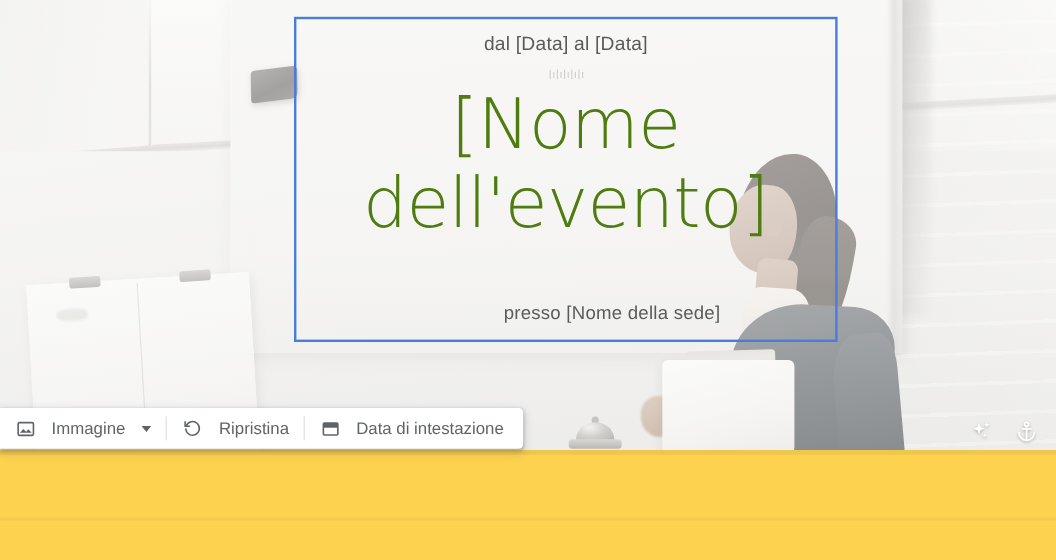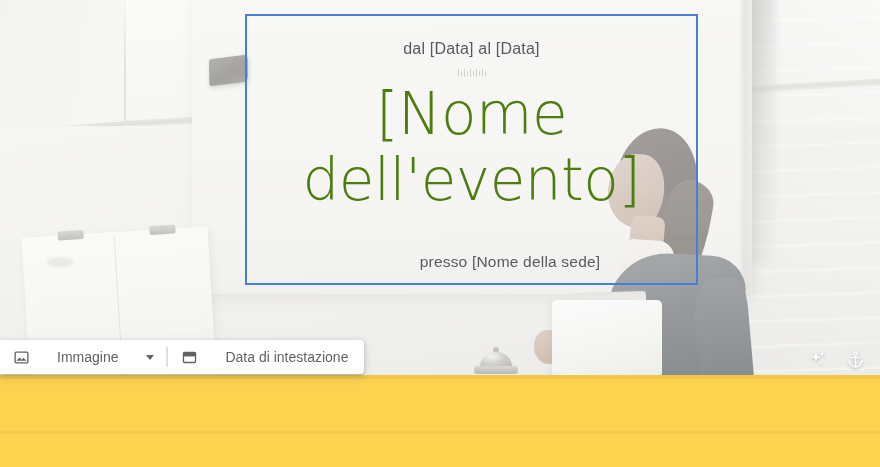--- a/index.html
+++ b/index.html
@@ -269,21 +269,21 @@
 
   
   .header-text {
     position: absolute;
     left: 245px; top: 14px;
     width: 453px; height: 271px;
     display: flex;
     flex-direction: column;
     align-items: center;
     justify-content: flex-start;
-    padding-top: 26px;
+    padding-top: 15px;
     color: #4a4a4a;
   }
   .date-line {
     font-size: 16px;
     color: #5a5a5a;
     letter-spacing: .2px;
     font-family: "Liberation Sans", sans-serif;
   }
   .divider-dots {
     margin-top: 10px;
@@ -328,21 +328,21 @@
     display: flex;
     align-items: stretch;
     background: #ffffff;
     border-radius: 0 4px 4px 0;
     box-shadow: 0 1px 3px rgba(60,64,67,.30), 0 3px 8px 1px rgba(60,64,67,.15);
     padding: 0 4px 0 0;
   }
   .tb-item {
     display: flex;
     align-items: center;
-    gap: 26px;
+    gap: 12px;
     padding: 0 12px;
     font-size: 14px;
     color: #5f6368;
     cursor: pointer;
     white-space: nowrap;
     user-select: none;
   }
   .tb-sep {
     width: 1px;
     margin: 7px 0;
@@ -464,20 +464,29 @@
           <rect x="3" y="4.5" width="18" height="15" rx="1.5"></rect>
           <path d="M5 16.5l4.2-4.6 3.1 3.2 2.6-2.9L19 16.5" fill="currentColor" stroke="none"></path>
         </svg>
       </span>
       <span>Immagine</span>
       <span class="caret"></span>
     </div>
 
     <div class="tb-sep"></div>
 
+    <div class="tb-item">
+      <span class="tb-icon">
+        <svg width="17" height="17" viewBox="0 0 24 24" fill="none" stroke="currentColor" stroke-width="1.8" stroke-linecap="round">
+          <path d="M4.6 8.2A8 8 0 1 1 4 12"></path>
+          <path d="M3.2 3.6v5.1h5.1"></path>
+        </svg>
+      </span>
+      <span>Ripristina</span>
+    </div>
 
     <div class="tb-sep"></div>
 
     <div class="tb-item">
       <span class="tb-icon">
         <svg width="17" height="17" viewBox="0 0 24 24" fill="none" stroke="currentColor" stroke-width="1.9">
           <rect x="3.5" y="5" width="17" height="14" rx="1.2"></rect>
           <rect x="3.5" y="5" width="17" height="5.5" fill="currentColor" stroke="none"></rect>
         </svg>
       </span>

